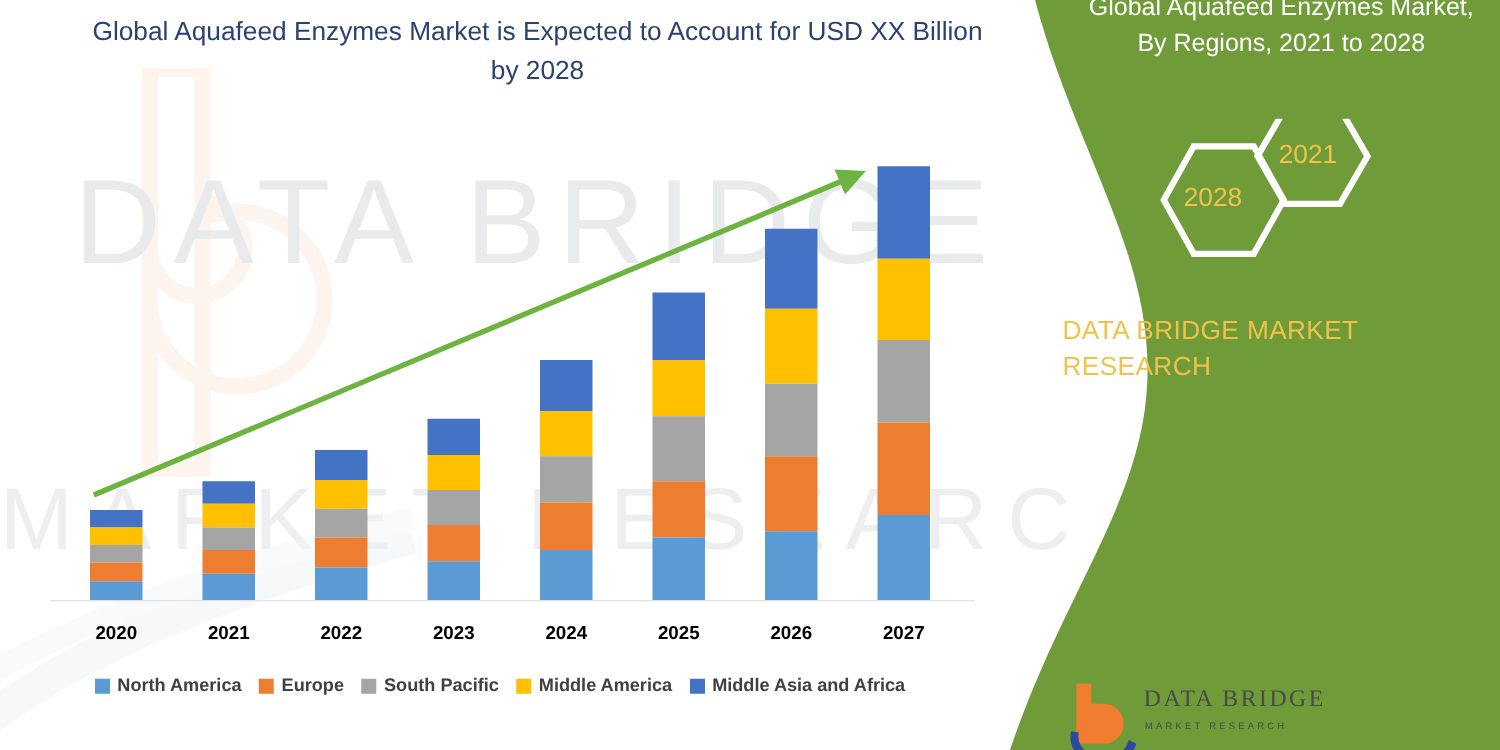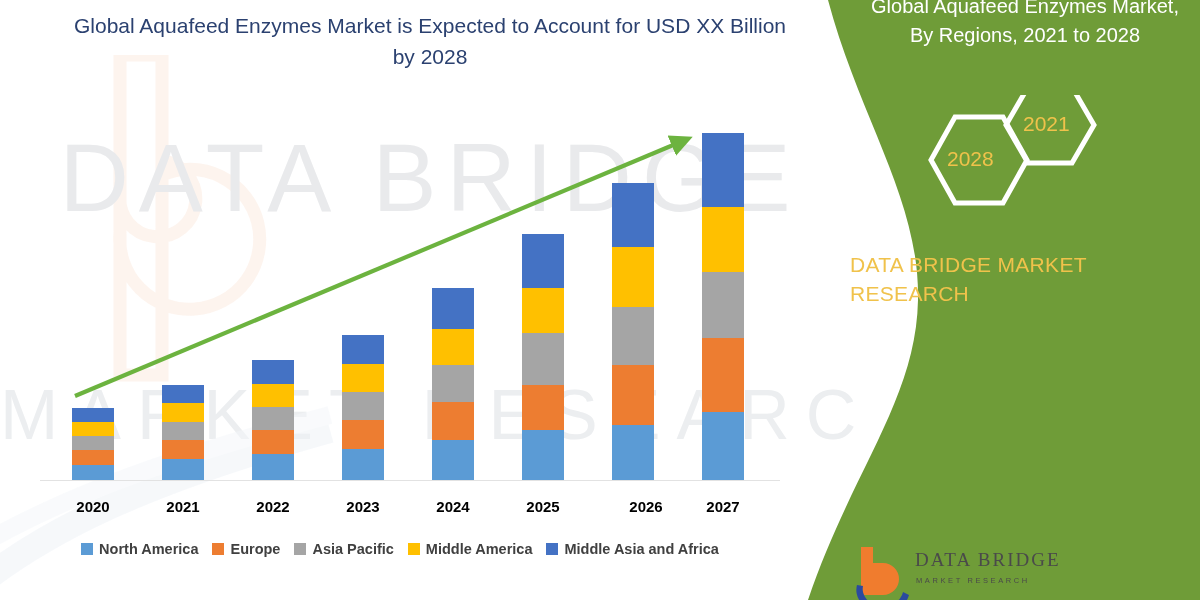--- a/index.html
+++ b/index.html
@@ -194,35 +194,35 @@
         <div class="seg" style="height: 74px; background: rgb(68, 114, 196);"></div>
       </div>
     </div>
   <div id="x-labels">
       <div class="x-label" style="left: 53px;">2020</div>
       <div class="x-label" style="left: 143px;">2021</div>
       <div class="x-label" style="left: 233px;">2022</div>
       <div class="x-label" style="left: 323px;">2023</div>
       <div class="x-label" style="left: 413px;">2024</div>
       <div class="x-label" style="left: 503px;">2025</div>
-      <div class="x-label" style="left: 606px;">2026</div>
+      <div class="x-label" style="left: 593px;">2026</div>
       <div class="x-label" style="left: 683px;">2027</div>
     </div>
   <div id="legend">
       <div class="legend-item">
         <span class="legend-swatch" style="background: rgb(91, 155, 213);"></span>
         <span class="legend-label">North America</span>
       </div>
       <div class="legend-item">
         <span class="legend-swatch" style="background: rgb(237, 125, 49);"></span>
         <span class="legend-label">Europe</span>
       </div>
       <div class="legend-item">
         <span class="legend-swatch" style="background: rgb(165, 165, 165);"></span>
-        <span class="legend-label">Asia Pacific</span>
+        <span class="legend-label">South Pacific</span>
       </div>
       <div class="legend-item">
         <span class="legend-swatch" style="background: rgb(255, 192, 0);"></span>
         <span class="legend-label">Middle America</span>
       </div>
       <div class="legend-item">
         <span class="legend-swatch" style="background: rgb(68, 114, 196);"></span>
         <span class="legend-label">Middle Asia and Africa</span>
       </div>
     </div>

